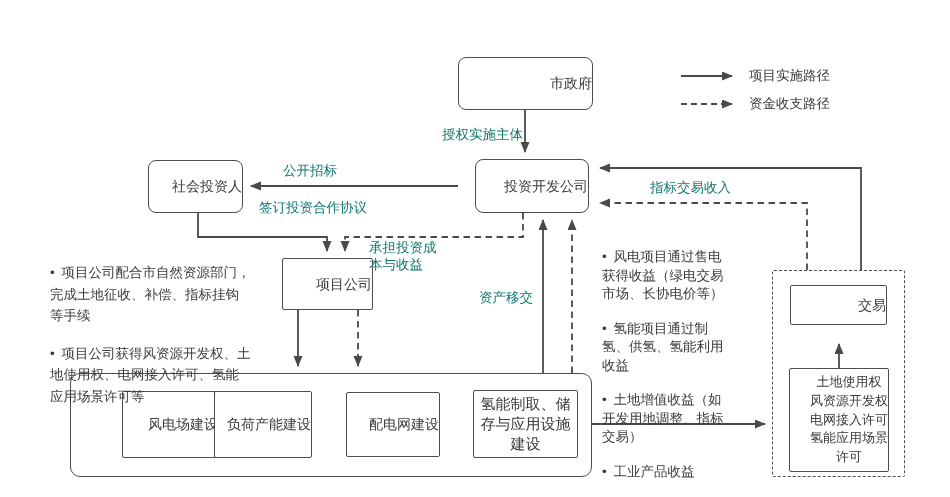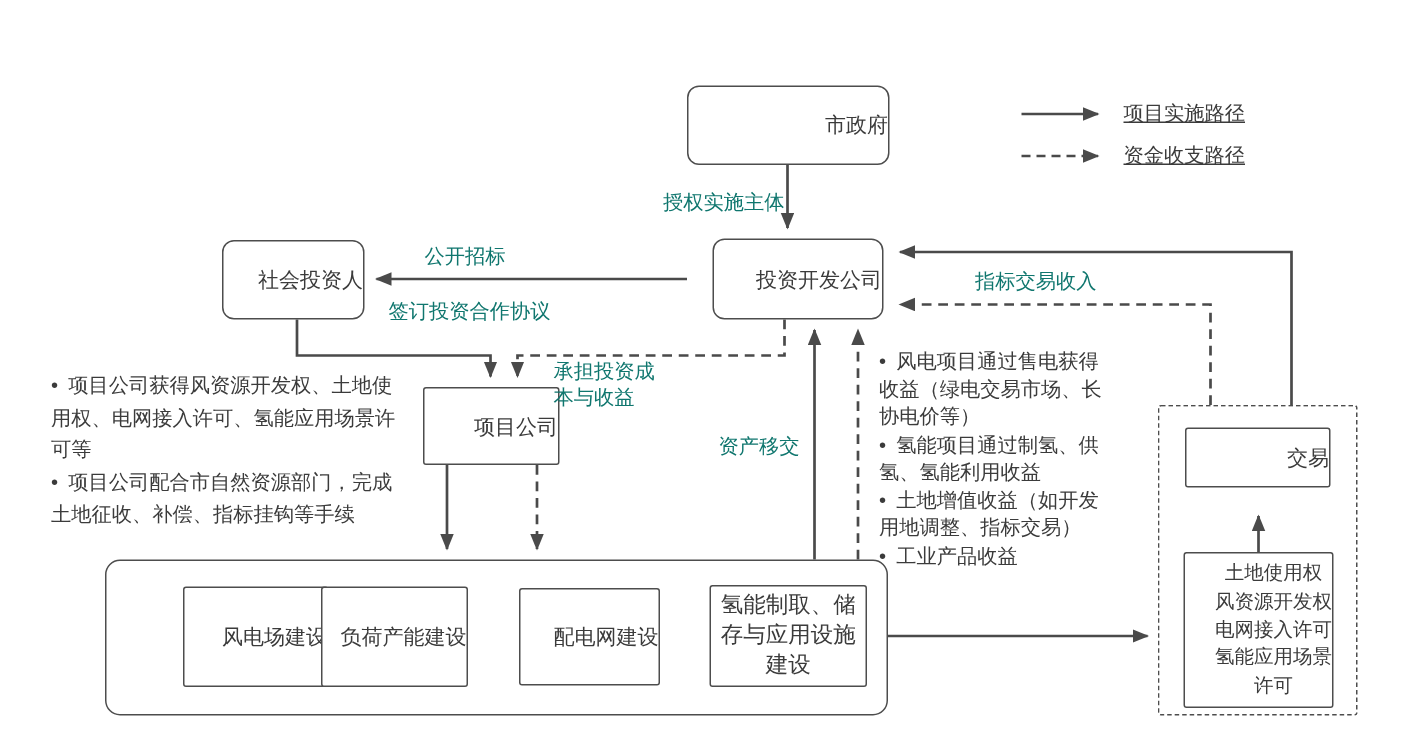--- a/index.html
+++ b/index.html
@@ -15,28 +15,28 @@
     display:flex;align-items:center;justify-content:flex-end;text-align:center;
     font-size:14px;line-height:1.35;color:#3b3b3b;
   }
   .rounded{border-radius:8px;}
   .big-container{border-radius:10px;background:#ffffff;}
   .dashed-box{border-style:dashed;border-width:1.7px;background:transparent;}
   .edge-label{position:absolute;font-size:13.5px;color:#0f766e;white-space:nowrap;}
   .preline{white-space:pre-line;}
   .notes{position:absolute;font-size:13.5px;color:#3b3b3b;}
   .notes ul{list-style:none;margin:0;padding:0;}
-  .notes li{margin:0;padding:0;}
+  .notes li{margin:16px;padding:0;}
   .notes li::before{content:"•\2002";}
   .notes-left li{line-height:21.5px;}
   .notes-right li{line-height:18.5px;}
   .legend{position:absolute;left:680px;top:62px;}
   .legend-row{display:flex;align-items:center;height:28px;}
   .legend-row svg{display:block;margin-right:11px;}
-  .legend-label{font-size:13.5px;color:#3b3b3b;text-decoration:underline;}
+  .legend-label{font-size:13.5px;color:#3b3b3b;}
 </style>
 </head>
 <body>
 
 <div class="canvas">
 
   <svg class="wires">
     <defs>
       <marker id="arr" markerWidth="12" markerHeight="10" refX="10" refY="4.5" orient="auto" markerUnits="userSpaceOnUse">
         <path d="M0,0 L11,4.5 L0,9 Z" fill="#4a4a4a"></path>
@@ -126,22 +126,22 @@
   <div class="edge-label" style="left:442px;top:126px;">授权实施主体</div>
   <div class="edge-label" style="left:283px;top:162px;">公开招标</div>
   <div class="edge-label" style="left:259px;top:199px;">签订投资合作协议</div>
   <div class="edge-label preline" style="left:369px;top:240px;line-height:16.5px;white-space:pre-line;">承担投资成
 本与收益</div>
   <div class="edge-label" style="left:479px;top:289px;">资产移交</div>
   <div class="edge-label" style="left:650px;top:179px;">指标交易收入</div>
 
   <div class="notes notes-left" style="left:34px;top:246px;width:234px;">
     <ul>
+      <li>项目公司配合市自然资源部门，完成土地征收、补偿、指标挂钩等手续</li>
       <li>项目公司获得风资源开发权、土地使用权、电网接入许可、氢能应用场景许可等</li>
-      <li>项目公司配合市自然资源部门，完成土地征收、补偿、指标挂钩等手续</li>
     </ul>
   </div>
 
   <div class="notes notes-right" style="left:586px;top:232px;width:158px;">
     <ul>
       <li>风电项目通过售电获得收益（绿电交易市场、长协电价等）</li>
       <li>氢能项目通过制氢、供氢、氢能利用收益</li>
       <li>土地增值收益（如开发用地调整、指标交易）</li>
       <li>工业产品收益</li>
     </ul>

